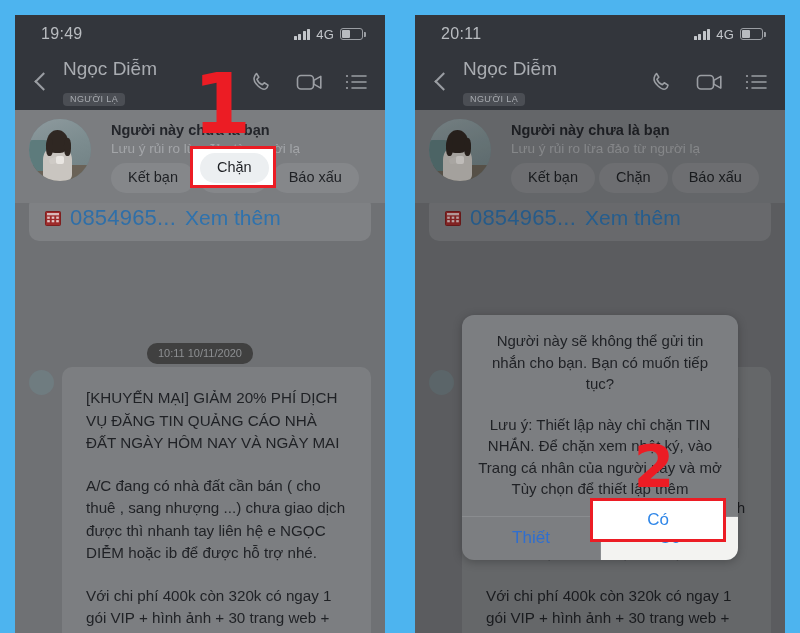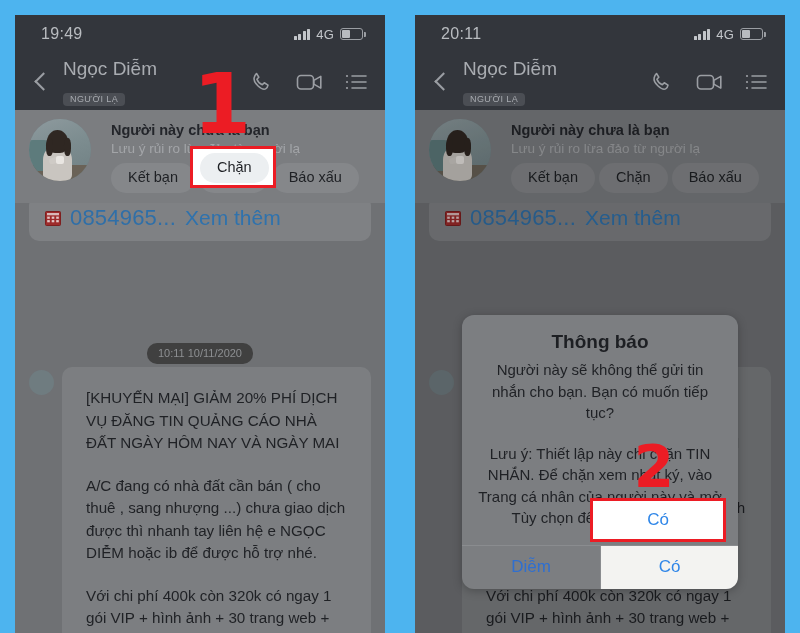--- a/index.html
+++ b/index.html
@@ -550,26 +550,25 @@
         <div class="banner-actions">
           <div class="chip">Kết bạn</div>
           <div class="chip">Chặn</div>
           <div class="chip">Báo xấu</div>
         </div>
       </div>
     </div>
 
     <div class="modal">
       <div class="modal-body">
-        <div class="modal-title">Thông báo</div>
         <div class="modal-msg">Người này sẽ không thể gửi tin nhắn cho bạn. Bạn có muốn tiếp tục?</div>
         <div class="modal-msg">Lưu ý: Thiết lập này chỉ chặn TIN NHẮN. Để chặn xem nhật ký, vào Trang cá nhân của người này và mở Tùy chọn để thiết lập thêm</div>
       </div>
       <div class="modal-actions">
-        <div class="modal-btn">Diễm</div>
+        <div class="modal-btn">Thiết</div>
         <div class="modal-btn sep highlighted">Có</div>
       </div>
     </div>
   </div>
 
   <div class="hlbox filled" style="left:190px; top:146px; width:86px; height:42px;"></div>
   <div class="chip-on-white" style="left:200px; top:153px;">Chặn</div>
   <div class="hl-label" style="left:196px; top:60px; width:52px; height:88px; font-size:84px;">1</div>
 
   <div class="hlbox filled" style="left:590px; top:498px; width:136px; height:44px;"></div>

